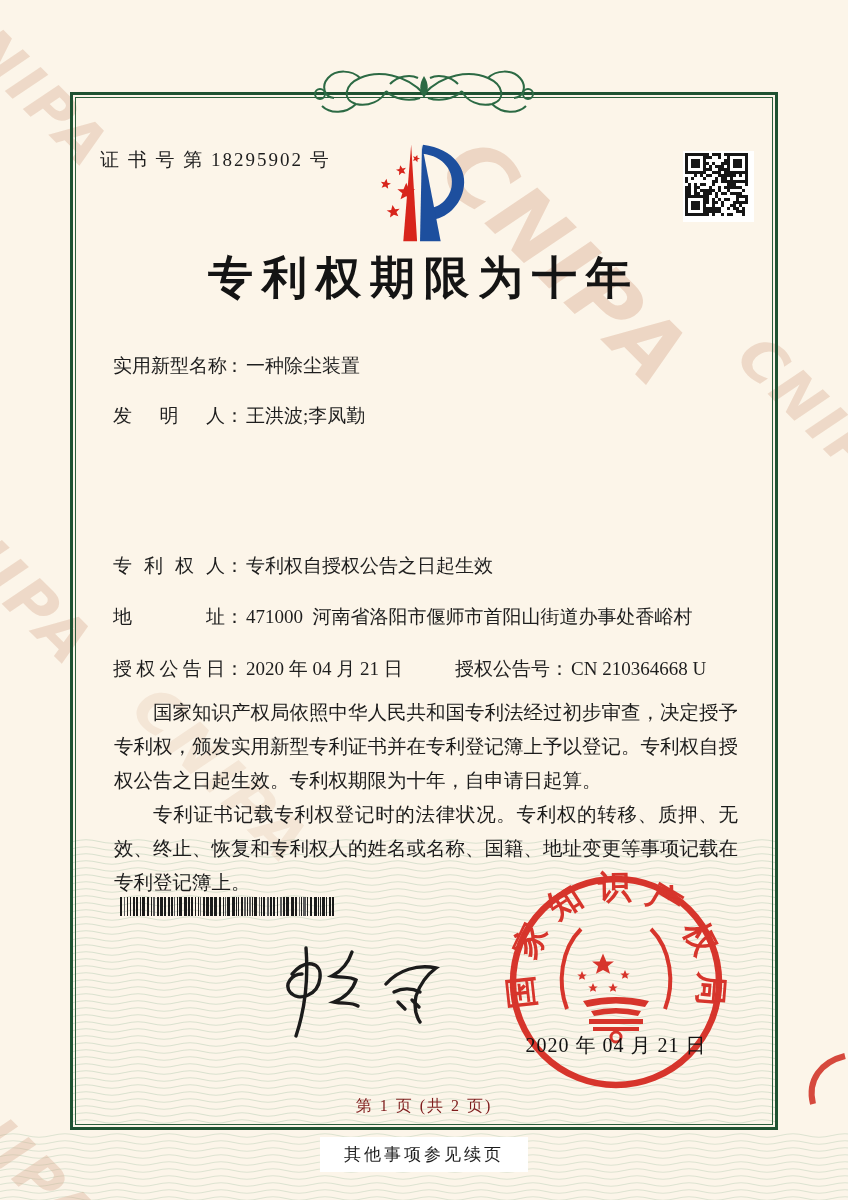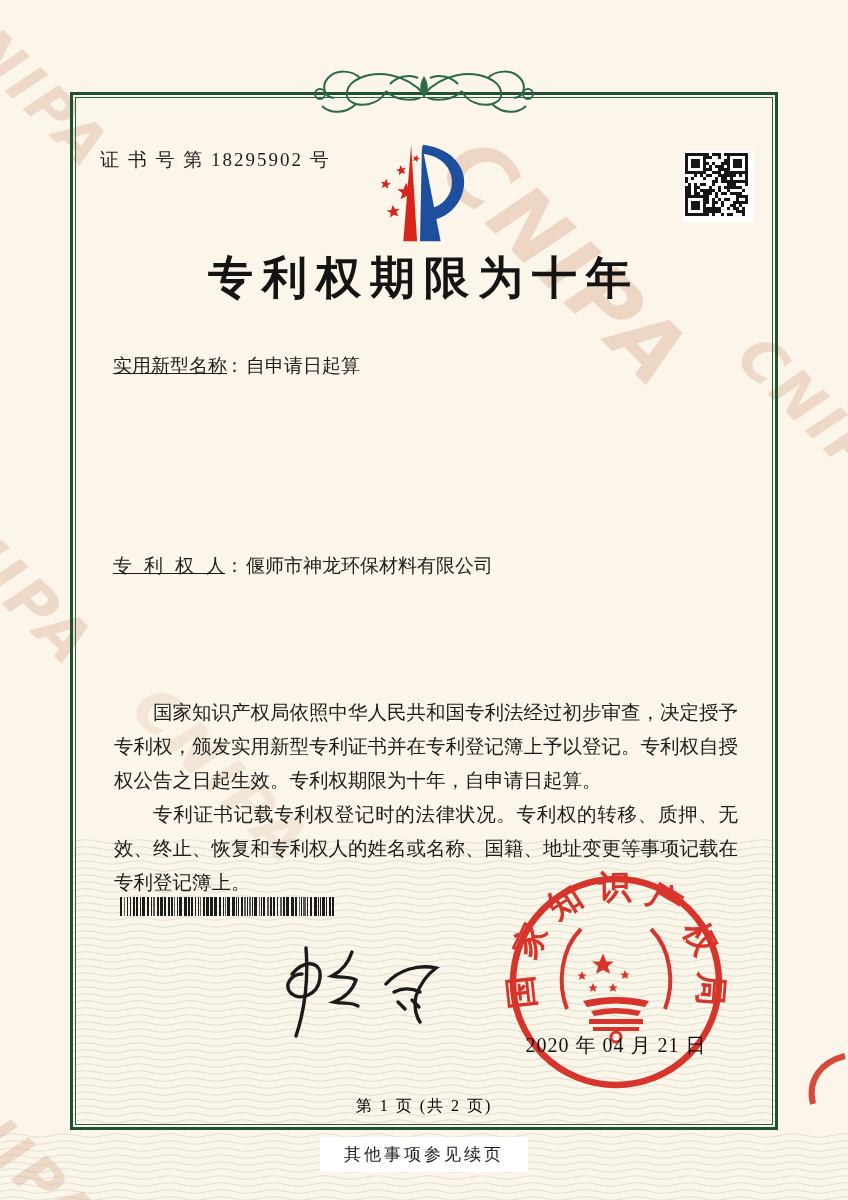--- a/index.html
+++ b/index.html
@@ -17,37 +17,37 @@
   .frame::after{content:"";position:absolute;inset:2px;border:1.5px solid #2a5e3c;}
   .ornament{position:absolute;z-index:3;left:294px;top:64px;}
   .content{position:absolute;inset:0;z-index:4;}
   .cert-no{position:absolute;left:100px;top:147px;font-size:19px;letter-spacing:2px;}
   .logo{position:absolute;left:362px;top:140px;}
   .qr{position:absolute;left:683px;top:151px;width:67px;height:67px;background:#fff;padding:2px;}
   .qr i{position:absolute;background:#161616;width:3px;height:3px;}
   .title{position:absolute;left:0;top:248px;width:100%;text-align:center;font-size:45px;
          font-weight:700;letter-spacing:9px;color:#141414;}
   .row{position:absolute;left:113px;font-size:19px;white-space:nowrap;}
-  .lbl{display:inline-block;width:112px;text-align:justify;text-align-last:justify;vertical-align:bottom;text-decoration:underline;}
+  .lbl{display:inline-block;width:112px;text-align:justify;text-align-last:justify;vertical-align:bottom;}
   .col{display:inline-block;}
   .val{white-space:pre;margin-left:2px;}
   .g2{position:absolute;left:342px;white-space:nowrap;}
   .body-text{position:absolute;left:114px;top:696px;width:624px;font-size:19.5px;
              line-height:34px;text-align:justify;color:#1c1c1c;}
   .body-text p{margin:0;text-indent:2em;}
   .barcode{position:absolute;left:120px;top:897px;width:218px;height:19px;}
   .barcode i{position:absolute;top:0;height:100%;background:#1b1b1b;}
   .officer{position:absolute;left:116px;top:968px;font-family:"DejaVu Sans","Liberation Sans",sans-serif;
            font-size:20px;letter-spacing:3px;color:#222;}
   .officer div{margin-bottom:12px;}
   .signature{position:absolute;left:248px;top:940px;}
   .seal{position:absolute;left:503px;top:869px;width:226px;height:226px;opacity:.93;}
   .seal-date{position:absolute;left:503px;top:1032px;width:226px;text-align:center;
              font-size:20px;letter-spacing:1px;color:#121212;}
-  .page-no{position:absolute;left:0;top:1096px;width:100%;text-align:center;font-size:16px;color:#000000;letter-spacing:2px;}
+  .page-no{position:absolute;left:0;top:1096px;width:100%;text-align:center;font-size:16px;color:#7f1d1d;letter-spacing:2px;}
   .note{position:absolute;left:50%;transform:translateX(-50%);top:1137px;background:#ffffff;
         padding:6px 24px;font-size:17px;letter-spacing:3px;color:#1c1c1c;white-space:nowrap;}
   .edge-mark{position:absolute;left:797px;top:1052px;z-index:3;}
 </style>
 </head>
 <body>
 
 <div class="page">
 
   <svg class="waves" style="left:73px;top:838px;" width="702" height="288">
@@ -357,24 +357,36 @@
         <i style="left:29px;top:62px"></i>
         <i style="left:38px;top:62px"></i>
         <i style="left:44px;top:62px"></i>
         <i style="left:47px;top:62px"></i>
         <i style="left:59px;top:62px"></i>
       </div>
 
     <div class="title">专利权期限为十年</div>
 
     <div class="row" style="top:353px">
-      <span class="lbl">实用新型名称</span><span class="col">：</span><span class="val">自申请日起算</span>
+      <span class="lbl">实用新型名称</span><span class="col">：</span><span class="val">一种除尘装置</span>
+    </div>
+    <div class="row" style="top:403px">
+      <span class="lbl">发　明　人</span><span class="col">：</span><span class="val">王洪波;李凤勤</span>
     </div>
     <div class="row" style="top:553px">
-      <span class="lbl">专 利 权 人</span><span class="col">：</span><span class="val">偃师市神龙环保材料有限公司</span>
+      <span class="lbl">专 利 权 人</span><span class="col">：</span><span class="val">专利权自授权公告之日起生效</span>
+    </div>
+    <div class="row" style="top:604px">
+      <span class="lbl">地　　　址</span><span class="col">：</span><span class="val">471000  河南省洛阳市偃师市首阳山街道办事处香峪村</span>
+    </div>
+    <div class="row" style="top:656px">
+      <span class="lbl">授权公告日</span><span class="col">：</span><span class="val">2020 年 04 月 21 日</span>
+      <span class="g2">
+        <span>授权公告号</span><span>：</span><span class="val">CN 210364668 U</span>
+      </span>
     </div>
 
     <div class="body-text">
       <p>国家知识产权局依照中华人民共和国专利法经过初步审查，决定授予专利权，颁发实用新型专利证书并在专利登记簿上予以登记。专利权自授权公告之日起生效。专利权期限为十年，自申请日起算。</p>
       <p>专利证书记载专利权登记时的法律状况。专利权的转移、质押、无效、终止、恢复和专利权人的姓名或名称、国籍、地址变更等事项记载在专利登记簿上。</p>
     </div>
 
     <div class="barcode">
         <i style="left:0px;width:2px;background:#1b1b1b"></i>
         <i style="left:4px;width:1px;background:#5a5a5a"></i>

